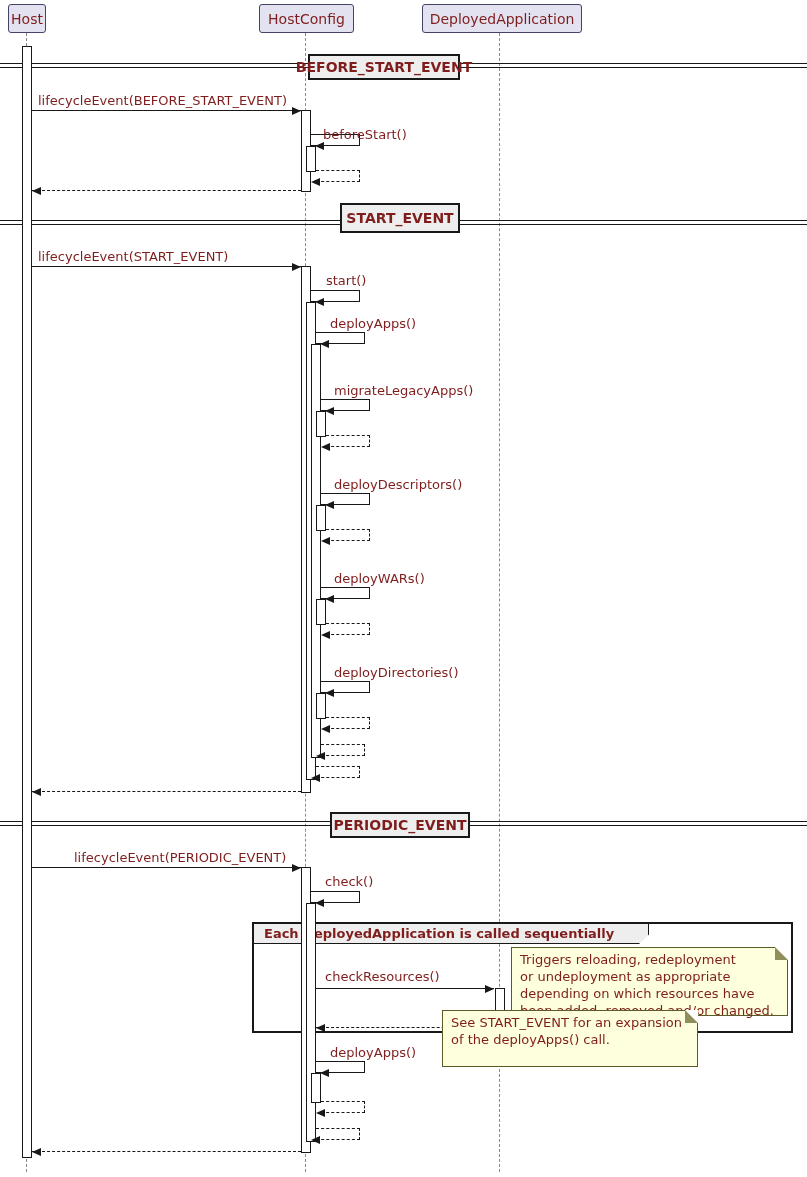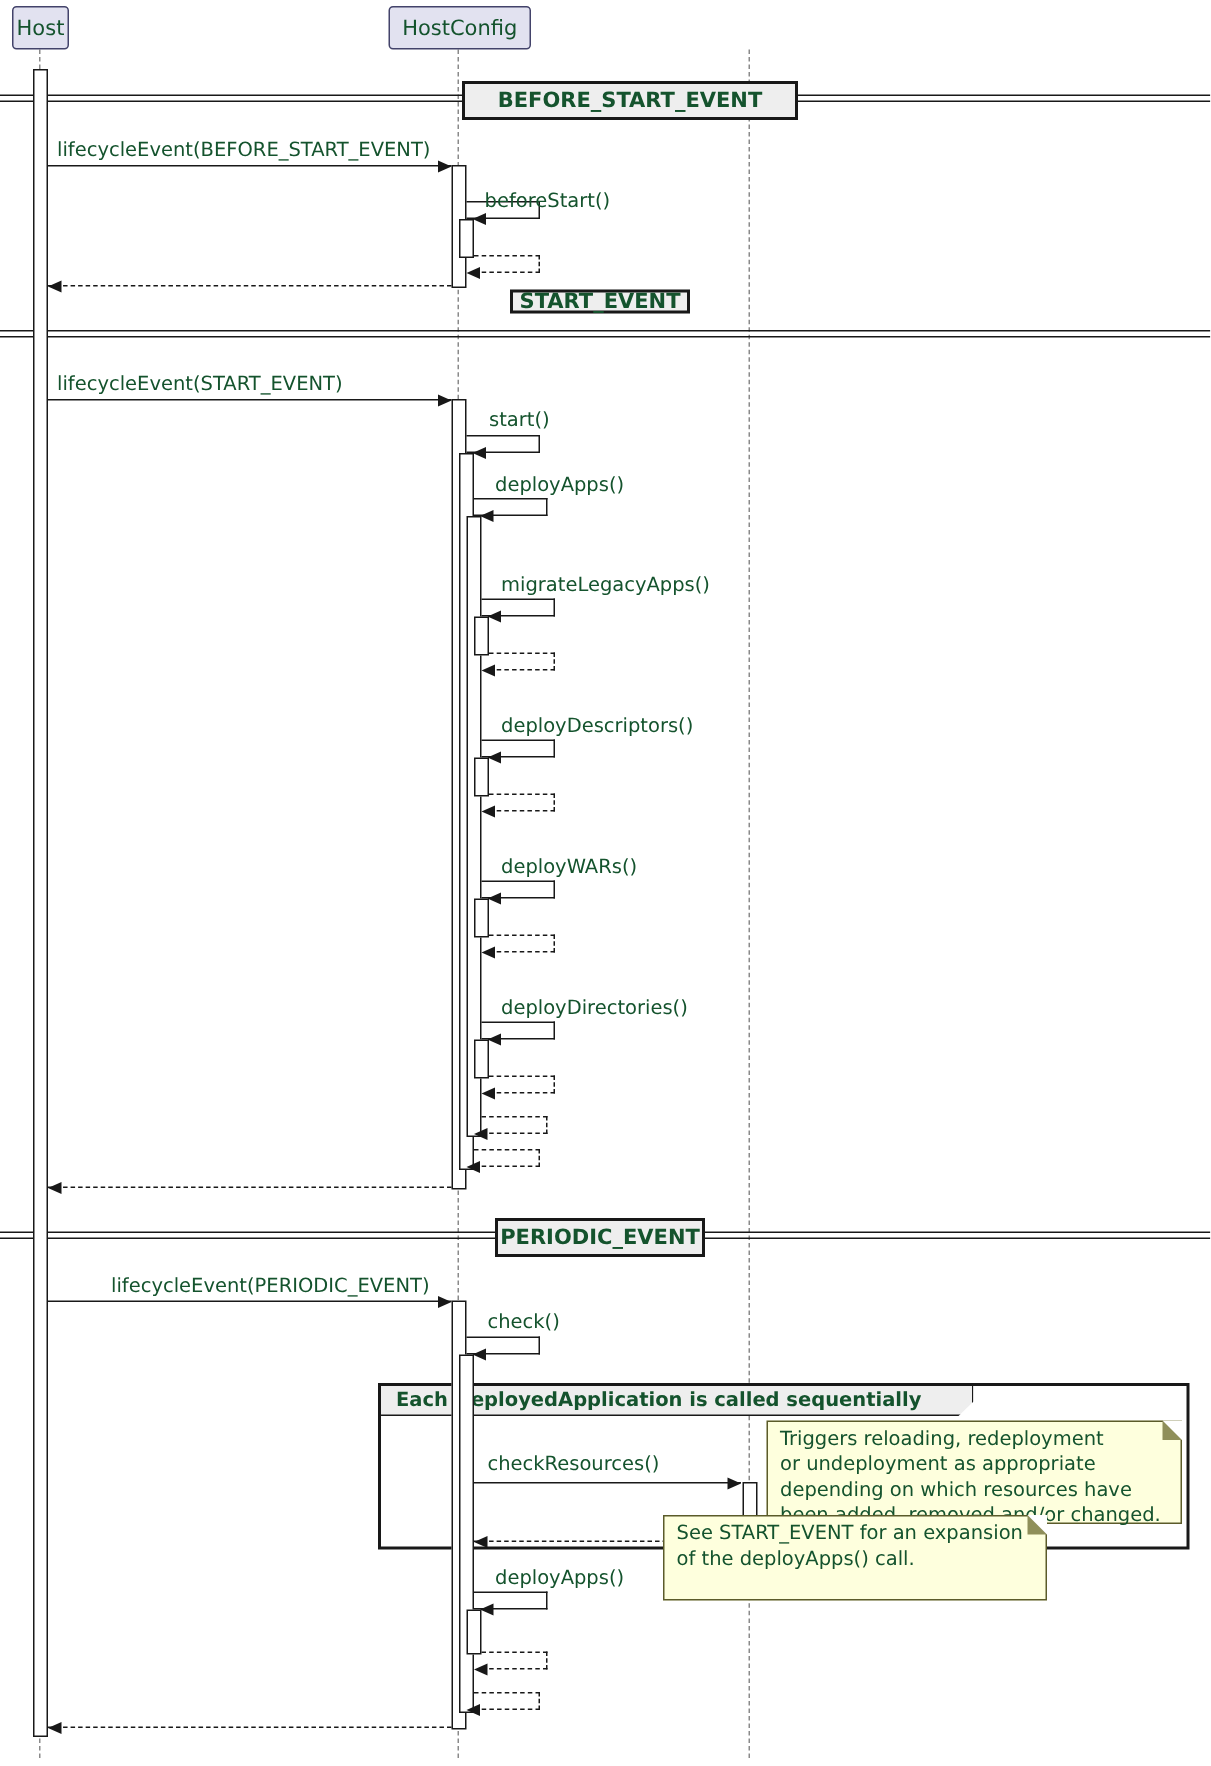--- a/index.html
+++ b/index.html
@@ -1,18 +1,18 @@
 <!DOCTYPE html>
 <html><head>
 <meta charset="utf-8">
 <style>
   html,body{margin:0;padding:0;background:#ffffff;}
   #canvas{
     position:relative;width:807px;height:1177px;background:#ffffff;overflow:hidden;
-    font-family:"DejaVu Sans","Liberation Sans",sans-serif;color:#14532d;
+    font-family:"DejaVu Sans","Liberation Sans",sans-serif;color:#7f1d1d;
   }
   
   .ll{position:absolute;width:0;border-left:1px dashed #8a8a8a;z-index:0;}
   
   .part{
     position:absolute;background:#E2E2F0;border:1px solid #43436a;border-radius:3px;
     display:flex;align-items:center;justify-content:center;
     font-size:14px;z-index:3;box-sizing:border-box;
   }
   
@@ -65,25 +65,28 @@
   <div class="ll" style="left:26px;top:33px;height:1139px;"></div>
   <div class="ll" style="left:305px;top:33px;height:1139px;"></div>
   <div class="ll" style="left:499px;top:33px;height:1139px;"></div>
 
   <div class="part" style="left:8px;top:4px;width:38px;height:29px;">
     <span>Host</span>
   </div>
   <div class="part" style="left:259px;top:4px;width:95px;height:29px;">
     <span>HostConfig</span>
   </div>
+  <div class="part" style="left:422px;top:4px;width:160px;height:29px;">
+    <span>DeployedApplication</span>
+  </div>
 
   <div class="act" style="left:22px;top:46px;height:1112px;"></div>
 
   <div class="divlines" style="top:63px;"></div>
-  <div class="divbox" style="left:308px;top:54px;width:224px;height:26px;text-align:center;">
+  <div class="divbox" style="left:308px;top:54px;width:152px;height:26px;text-align:center;">
     <span>BEFORE_START_EVENT</span>
   </div>
 
   <div class="mlabel" style="left:38px;top:93px;">lifecycleEvent(BEFORE_START_EVENT)</div>
   <div class="arrow" style="left:32px;top:110px;width:269px;">
       <i class="ah r"></i>
     </div>
   <div class="act" style="left:301px;top:110px;height:82px;"></div>
 
   <div class="mlabel" style="left:323px;top:127px;">beforeStart()</div>
@@ -93,21 +96,21 @@
   <div class="act" style="left:306px;top:146px;height:26px;"></div>
   <div class="sloop ret dashed" style="left:316px;top:170px;width:44px;height:12px;">
       <i class="ah"></i>
     </div>
 
   <div class="arrow dashed" style="left:32px;top:190px;width:269px;">
       <i class="ah l"></i>
     </div>
 
   <div class="divlines" style="top:220px;"></div>
-  <div class="divbox" style="left:340px;top:193px;width:120px;height:16px;">
+  <div class="divbox" style="left:340px;top:203px;width:120px;height:30px;">
     <span>START_EVENT</span>
   </div>
 
   <div class="mlabel" style="left:38px;top:249px;">lifecycleEvent(START_EVENT)</div>
   <div class="arrow" style="left:32px;top:266px;width:269px;">
       <i class="ah r"></i>
     </div>
   <div class="act" style="left:301px;top:266px;height:527px;"></div>
 
   <div class="mlabel" style="left:326px;top:273px;">start()</div>

